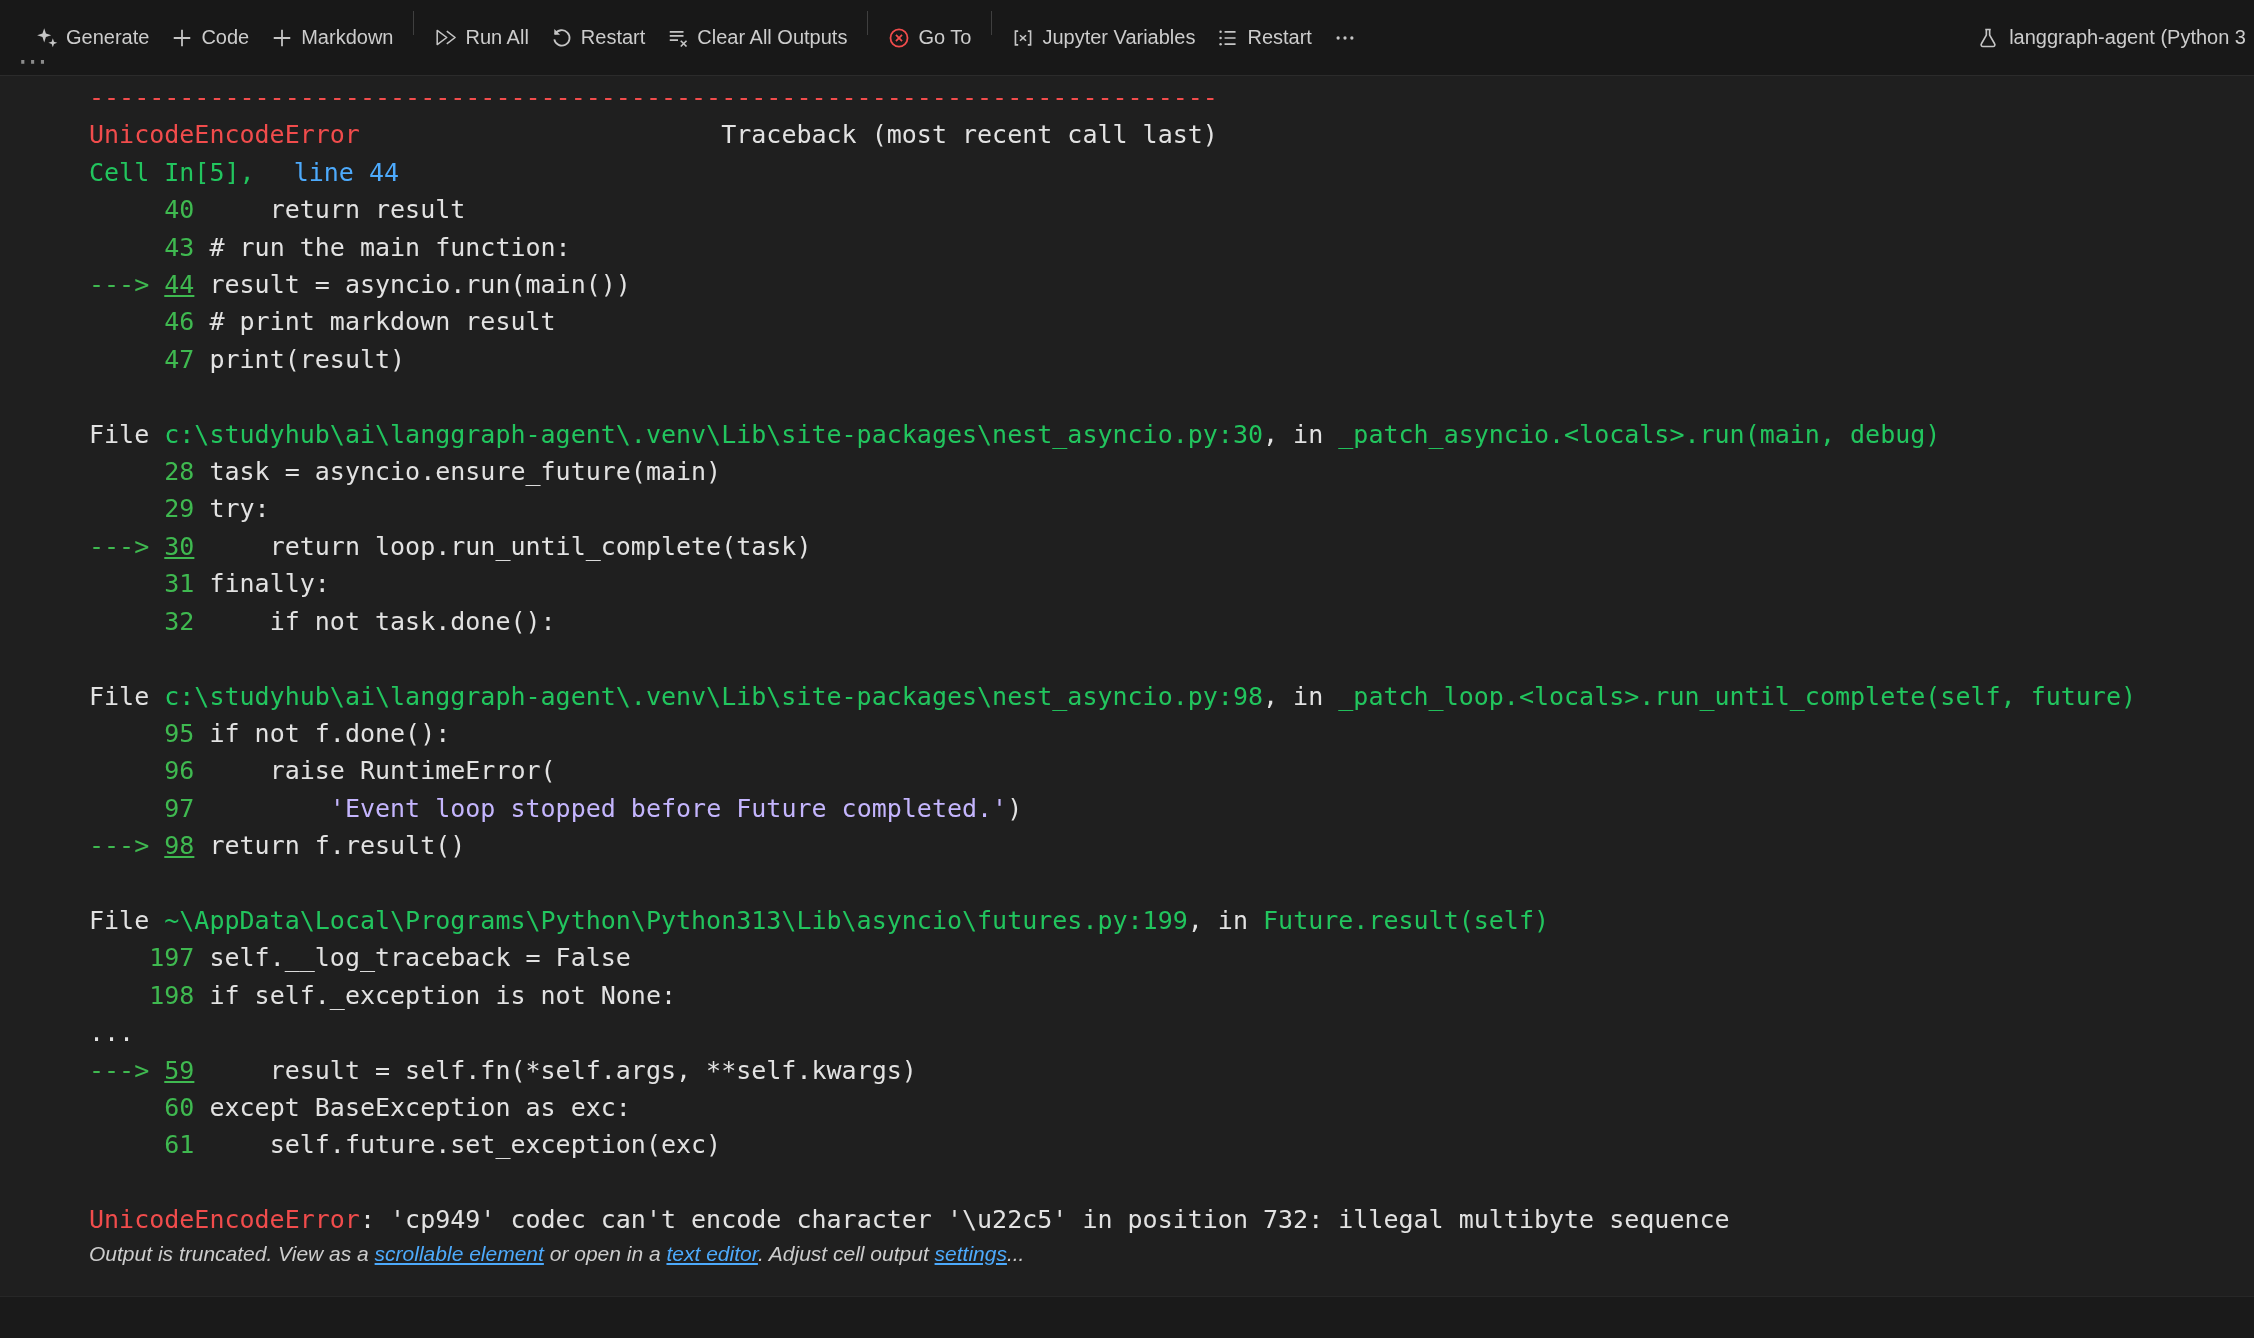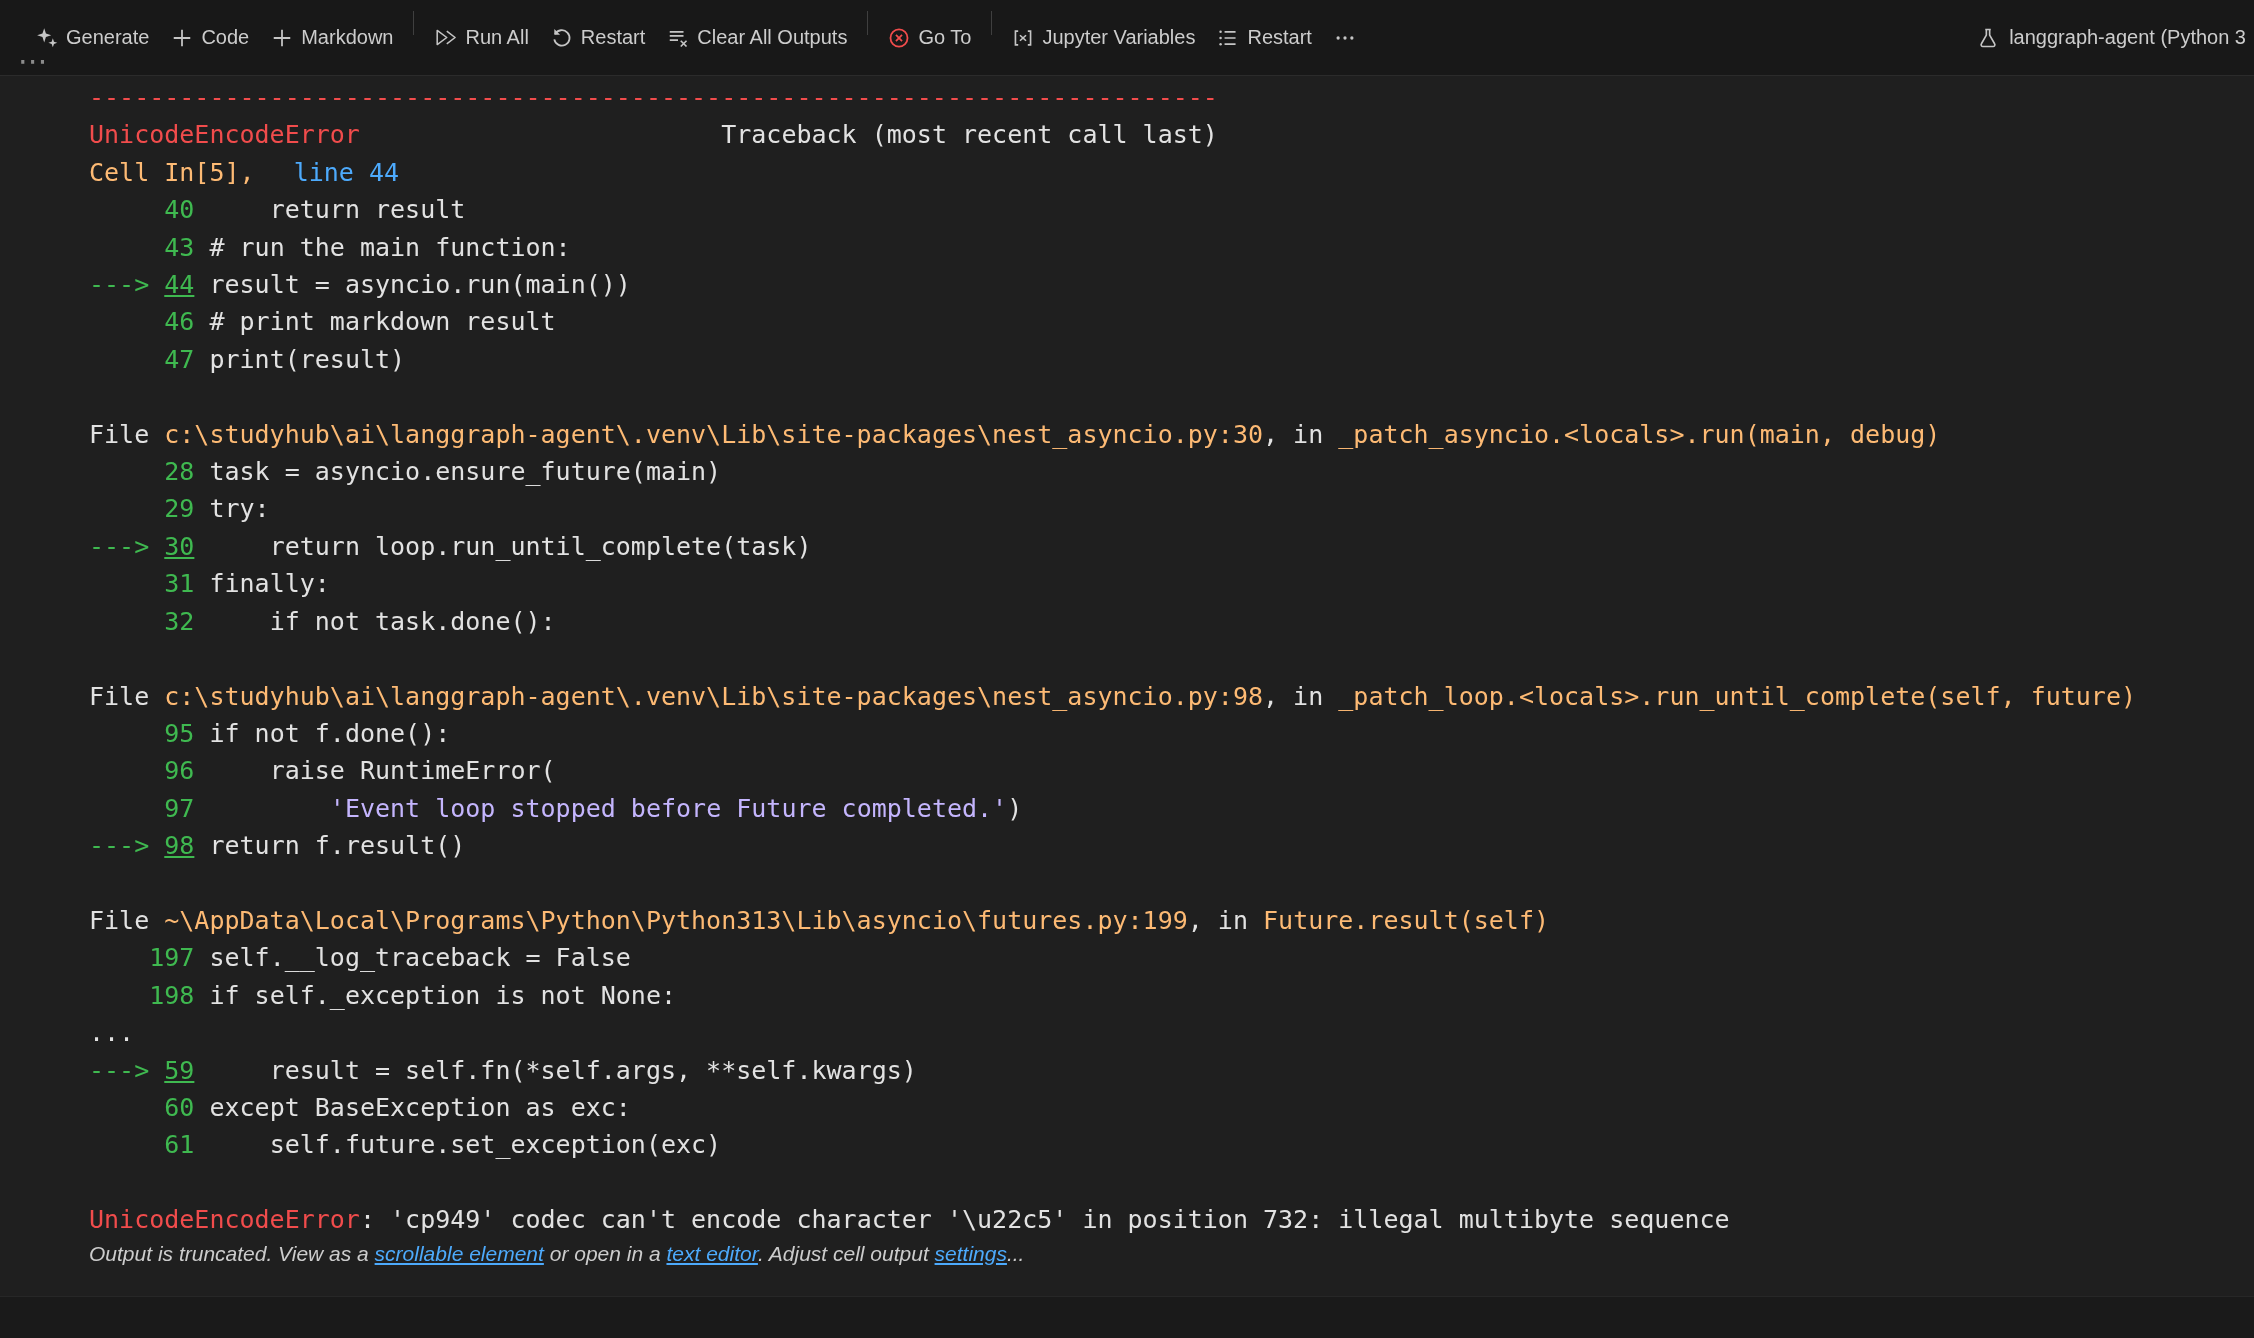--- a/index.html
+++ b/index.html
@@ -44,21 +44,21 @@
     font-family:"DejaVu Sans Mono","Liberation Mono",monospace;
     font-size:25px; line-height:37.4px;
     color:#e2e2e2; white-space:pre;
   }
   .tb-line { white-space:pre; }
 
   .c-red    { color:#f14c4c; }
   .c-plain  { color:#e2e2e2; }
   .c-green  { color:#3fb950; }
   .c-greenu { color:#3fb950; text-decoration:underline; cursor:pointer;margin-top:45px; }
-  .c-cyan   { color:#fdba74; cursor:pointer; }
+  .c-cyan   { color:#22c55e; cursor:pointer; }
   .c-link   { color:#4daafc; cursor:pointer;margin-left:24px; }
   .c-yellow { color:#c4b5fd; }
 
   .trunc {
     padding-left:89px; 
     font-family:"Liberation Sans", sans-serif;
     font-style:italic; font-size:21px; line-height:30px;
     color:#cccccc; white-space:pre-wrap;
   }
   .c-it     { color:#cccccc; }

